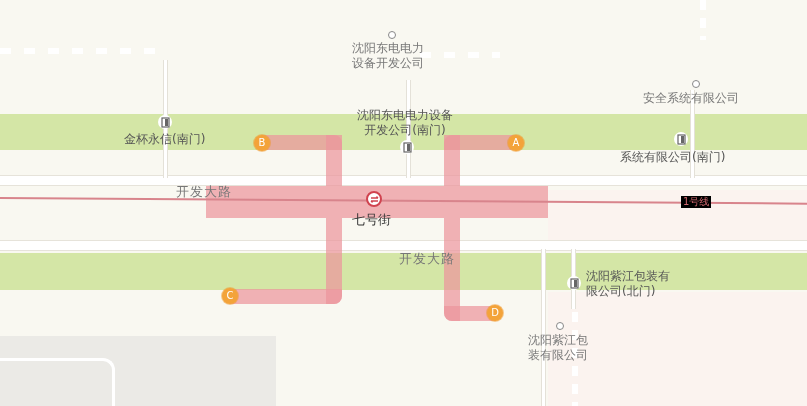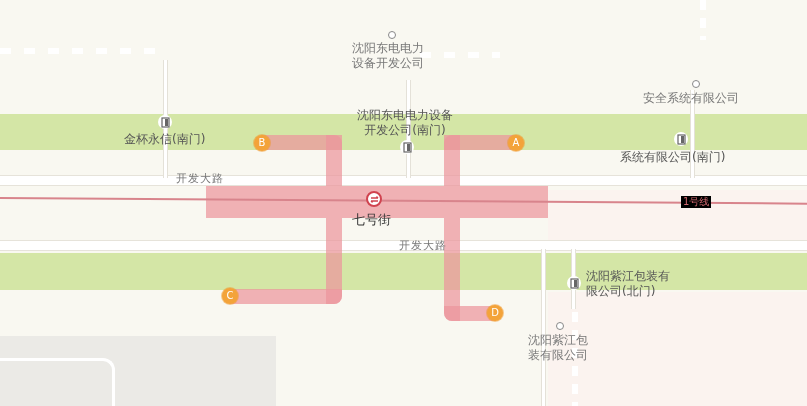--- a/index.html
+++ b/index.html
@@ -8,21 +8,21 @@
   .abs{position:absolute;}
   .green{background:#d4e6a6;}
   .road-white{background:#ffffff;border-top:1px solid #e6e3da;border-bottom:1px solid #e6e3da;}
   .pinkzone{background:#fbf3ef;}
   .gray-area{background:#ebeae6;}
   .metro-line{background:#d8848c;height:2px;}
   .route{background:rgba(236,150,156,0.72);}
   .marker{position:absolute;width:16px;height:16px;border-radius:50%;background:#f3a33a;color:#fff;font-size:10px;line-height:16px;text-align:center;box-shadow:0 0 0 1px rgba(240,150,40,0.5);}
   .label{position:absolute;color:#555;font-size:12px;line-height:15px;text-align:center;white-space:nowrap;}
   .label.light{color:#777;}
-  .road-label{position:absolute;color:#777;font-size:11px;letter-spacing:1px;white-space:nowrap;}
+  .road-label{position:absolute;color:#777;font-size:13px;letter-spacing:1px;white-space:nowrap;margin-top:12px;}
   .poi-dot{position:absolute;width:6px;height:6px;border-radius:50%;border:1.5px solid #888;background:#fff;}
   .gate{position:absolute;width:14px;height:14px;border-radius:50%;background:#fff;display:flex;align-items:center;justify-content:center;}
   .station{position:absolute;width:16px;height:16px;border-radius:50%;background:#fff;border:2.5px solid #d0434f;box-sizing:border-box;display:flex;align-items:center;justify-content:center;}
   .dash-h{position:absolute;height:6px;background:repeating-linear-gradient(90deg,#fff 0 11px,transparent 11px 24px);}
   .dash-v{position:absolute;width:6px;background:repeating-linear-gradient(180deg,#fff 0 10px,transparent 10px 18px);}
   .line-v{position:absolute;width:3px;background:#fff;border-left:1px solid #e4e1d8;border-right:1px solid #e4e1d8;}
 </style>
 </head>
 <body>
 

